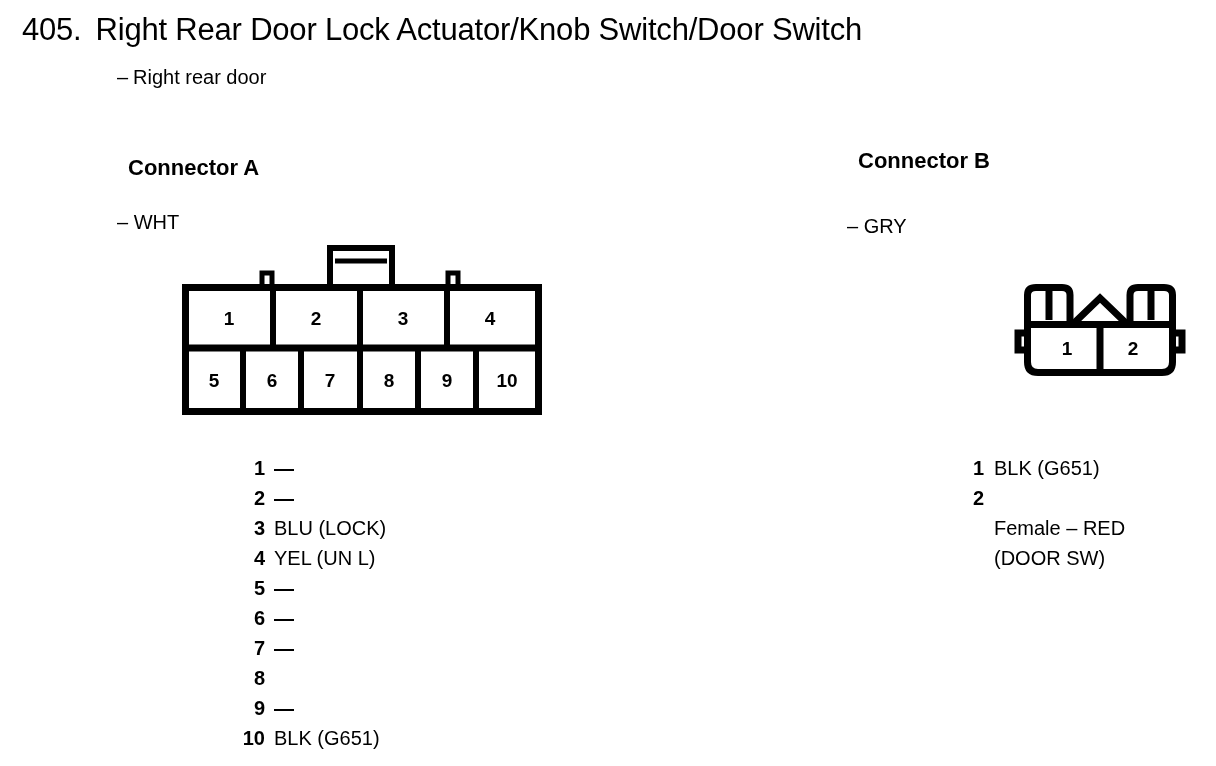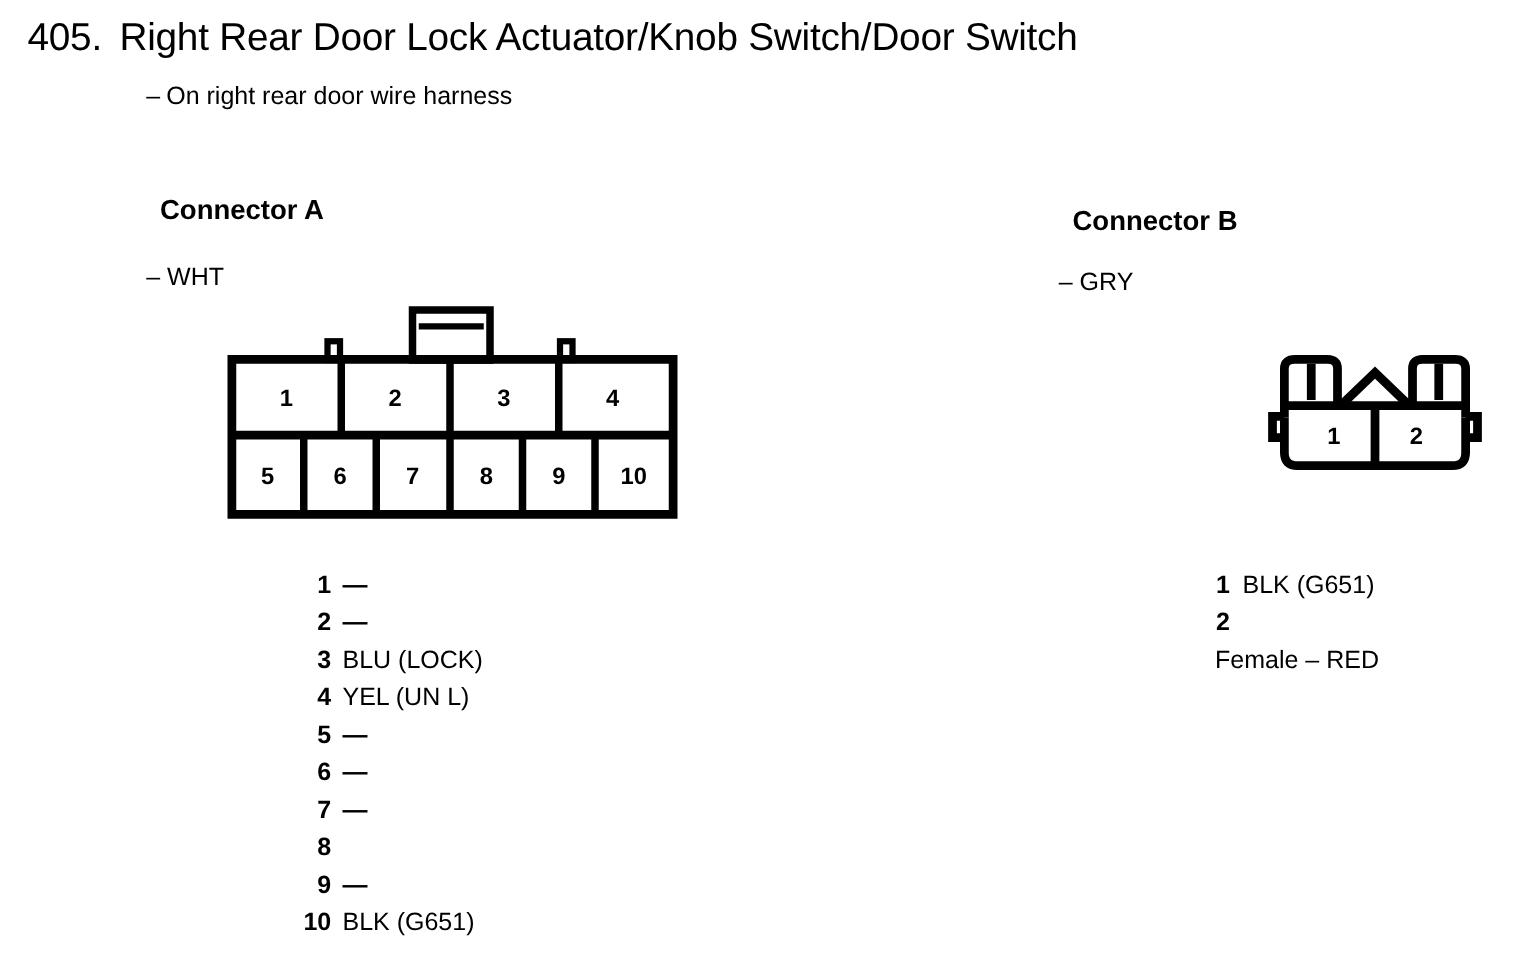--- a/index.html
+++ b/index.html
@@ -47,21 +47,21 @@
     margin-left: 11px;
   }
   .conn-color {
     font-size: 20px;
     white-space: nowrap;
     line-height: 24px;
     margin-top: 16px;
   }
   #connector-a-heading { left: 117px; top: 155px; }
   #connector-a-color   { left: 117px; top: 194px; }
-  #connector-b-heading { left: 847px; top: 164px; }
+  #connector-b-heading { left: 847px; top: 148px; }
   #connector-b-color   { left: 847px; top: 198px; }
 
   
   #connector-a-diagram { left: 170px; top: 240px; }
 
   
   #connector-b-diagram { left: 1010px; top: 278px; }
 
   
   .pin-list { font-size: 20px; }
@@ -82,32 +82,32 @@
   #pin-list-a { left: 232px; top: 453px; }
   #pin-list-a .pin-num { width: 33px; }
 
   #pin-list-b { left: 972px; top: 453px; }
   #pin-list-b .pin-num { width: 12px; }
   #pin-list-b .pin-val { margin-left: 10px; }
   .pin-sub {
     line-height: 30px;
     white-space: nowrap;
   }
-  #pin-list-b .pin-sub { }
+  #pin-list-b .pin-sub { margin-left: 22px; }
 </style>
 </head>
 <body>
 
 <div class="abs" id="page-title">
   <span class="num">405.</span><span>Right Rear Door Lock Actuator/Knob Switch/Door Switch</span>
 </div>
 
 <div class="abs subtitle-list">
   <div class="subtitle-line">
-    <span class="dash">–</span><span>On right rear door wire harness</span>
+    <span class="dash">–</span><span>Right rear door</span>
   </div>
 </div>
 
 <div class="abs conn-heading" id="connector-a-heading">Connector A</div>
 <div class="abs conn-color" id="connector-a-color">– WHT</div>
 
 <div class="abs conn-heading" id="connector-b-heading">Connector B</div>
 <div class="abs conn-color" id="connector-b-color">– GRY</div>
 
 <div class="abs" id="connector-a-diagram">
@@ -223,13 +223,14 @@
 
 <div class="abs pin-list" id="pin-list-b">
   <div class="pin-row">
     <span class="pin-num">1</span>
     <span class="pin-val">BLK (G651)</span>
   </div>
   <div class="pin-row">
     <span class="pin-num">2</span>
   </div>
   <div class="pin-sub">Female – RED</div>
+  <div class="pin-sub">(DOOR SW)</div>
 </div>
 
 </body></html>

